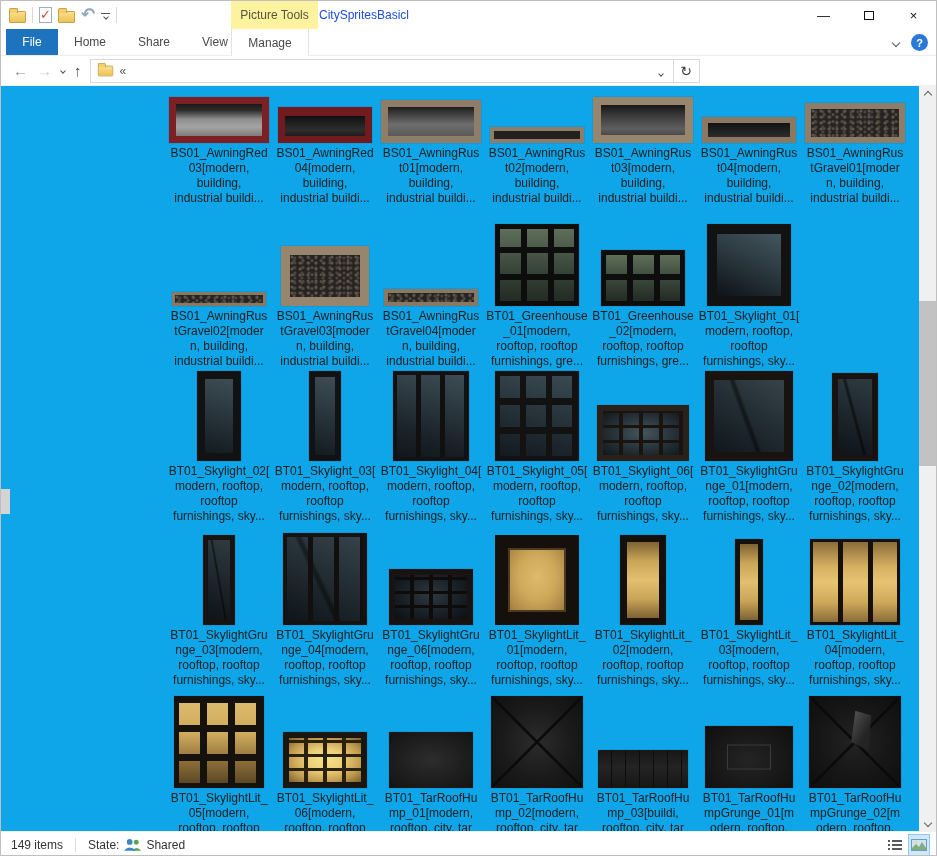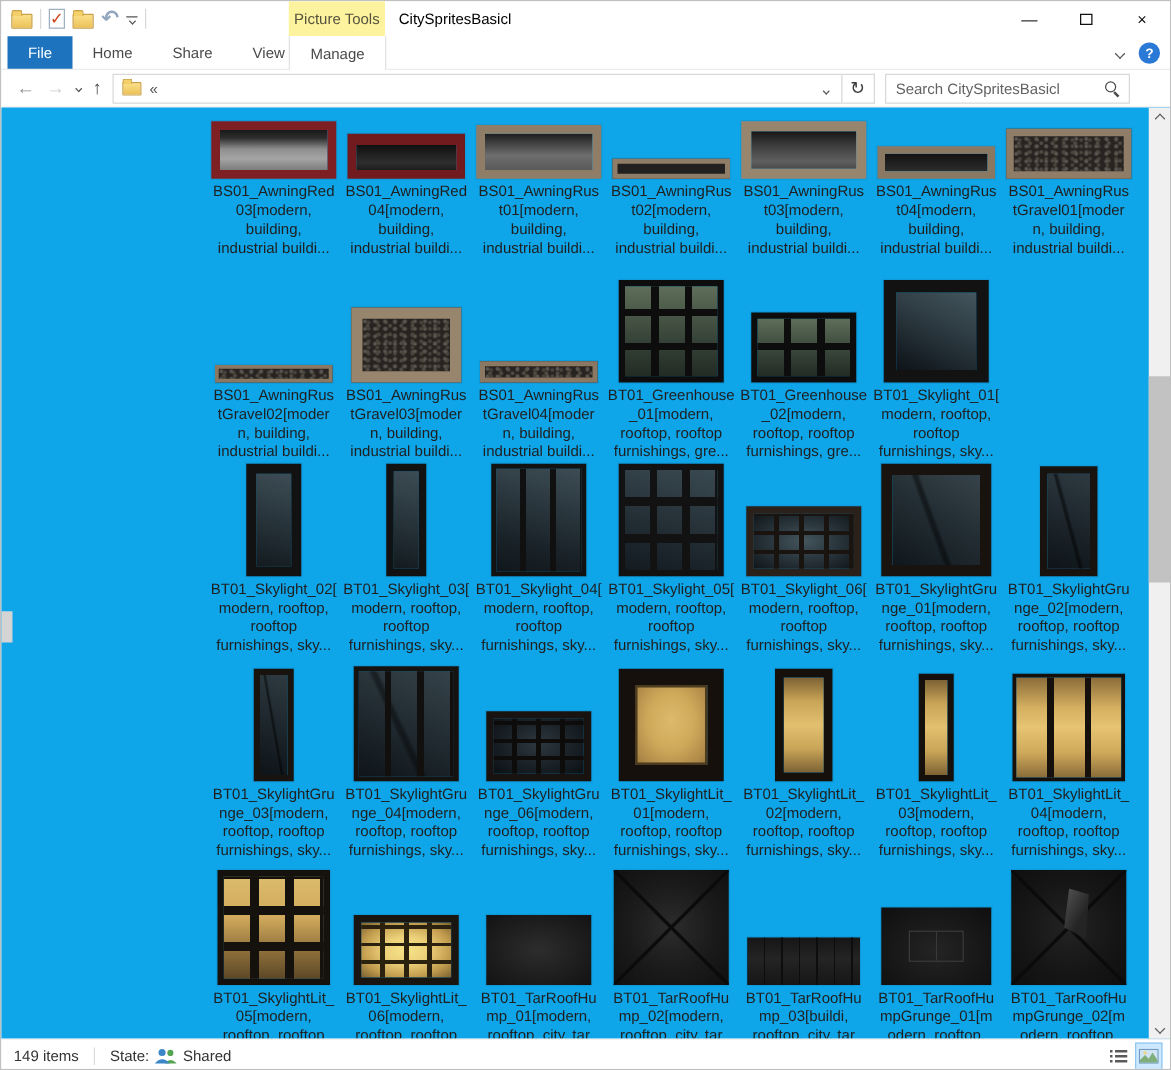--- a/index.html
+++ b/index.html
@@ -13,22 +13,22 @@
   .folder-ico{position:relative;width:17px;height:12px;background:linear-gradient(#fbe08a,#ecc257);border:1px solid #caa046;border-radius:1px;margin-top:3px;}
   .folder-ico::before{content:"";position:absolute;top:-4px;left:-1px;width:7px;height:4px;background:#f3d06a;border:1px solid #caa046;border-bottom:none;border-radius:2px 2px 0 0;}
   .prop-ico{position:relative;width:13px;height:16px;background:#fff;border:1px solid #9fb0c0;}
   .prop-ico::after{content:"✓";position:absolute;left:0;top:-1px;color:#cf4a21;font-size:13px;font-weight:bold;line-height:16px;}
   .undo-ico{color:#93a6bf;font-size:17px;font-weight:bold;line-height:16px;}
   .qat-custom{display:flex;flex-direction:column;align-items:center;gap:1px;padding-top:2px;}
   .qat-custom .bar{width:9px;height:0;border-top:1.5px solid #555;}
   .chev{display:inline-block;width:6px;height:6px;border-right:1.6px solid #555;border-bottom:1.6px solid #555;transform:rotate(45deg);}
   .chev.tiny{width:4px;height:4px;border-width:1.4px;}
   .chev.up{transform:rotate(-135deg);}
-  .picture-tools{position:absolute;left:230px;top:0;width:77px;height:28px;background:#fdf29e;color:#56543e;font-size:12px;display:flex;align-items:center;justify-content:center;}
-  .win-title{position:absolute;left:318px;top:0;height:28px;display:flex;align-items:center;font-size:12px;color:#000000;}
+  .picture-tools{position:absolute;left:230px;top:0;width:87px;height:28px;background:#fdf29e;color:#56543e;font-size:12px;display:flex;align-items:center;justify-content:center;}
+  .win-title{position:absolute;left:318px;top:0;height:28px;display:flex;align-items:center;font-size:12px;color:#1d4ed8;}
   .win-controls{position:absolute;right:0;top:0;height:28px;display:flex;}
   .win-btn{width:45px;height:28px;display:flex;align-items:center;justify-content:center;font-size:13px;color:#111;cursor:default;}
   .max-box{width:10px;height:9px;border:1px solid #111;}
 
   
   .tabsrow{position:relative;height:27px;background:#fff;display:flex;align-items:stretch;border-bottom:1px solid #ededed;}
   .tab-file{width:52px;margin-left:5px;background:#1e73be;color:#fff;font-size:12px;display:flex;align-items:center;justify-content:center;}
   .tab{padding:0 16px;display:flex;align-items:center;font-size:12px;color:#4a4a4a;}
   .tab-manage{position:absolute;left:230px;top:0;width:78px;height:27px;background:#fff;border-left:1px solid #e3e3e3;border-right:1px solid #e3e3e3;display:flex;align-items:center;justify-content:center;font-size:12px;color:#4a4a4a;}
   .ribbon-right{position:absolute;right:8px;top:0;height:27px;display:flex;align-items:center;gap:12px;}
@@ -180,24 +180,20 @@
     </div>
     <div class="addrbox">
       <span class="folder-ico addr-folder"></span>
       <span class="addr-crumb">«</span>
       <span class="addr-fill"></span>
       <span class="addr-chev"><span class="chev tiny"></span></span>
     </div>
     <div class="refreshbox">
         <span>↻</span>
       </div>
-    <div class="searchbox">
-      <input type="text" placeholder="Search CitySpritesBasicl" style="">
-      <span class="mag"></span>
-    </div>
   </div>
 
   <div class="content">
     <div class="navpane-thumb"></div>
     <div class="grid">
         <div class="frow frow0">
           <div class="fcell">
             <div class="twrap">
               <div class="thumb t-red03" style="width: 100px; height: 46px;"></div>
             </div>

